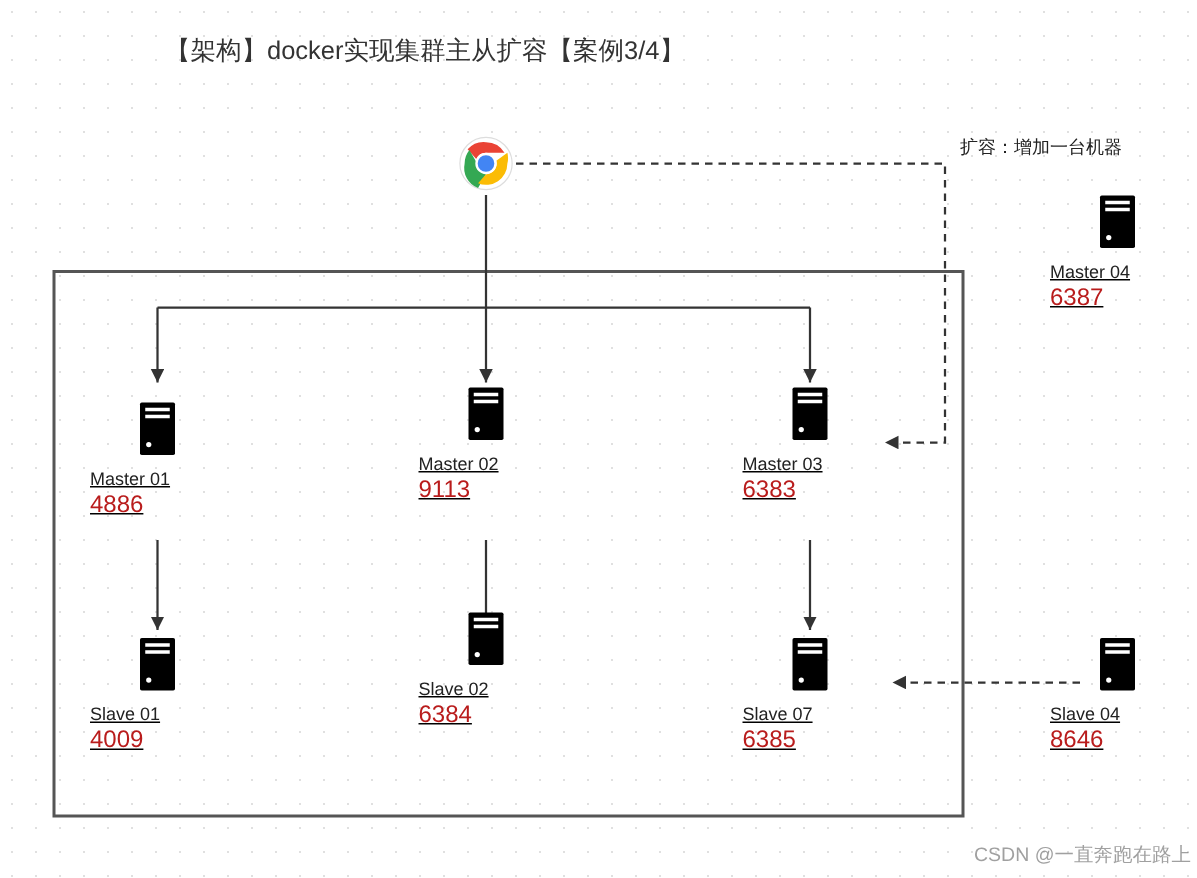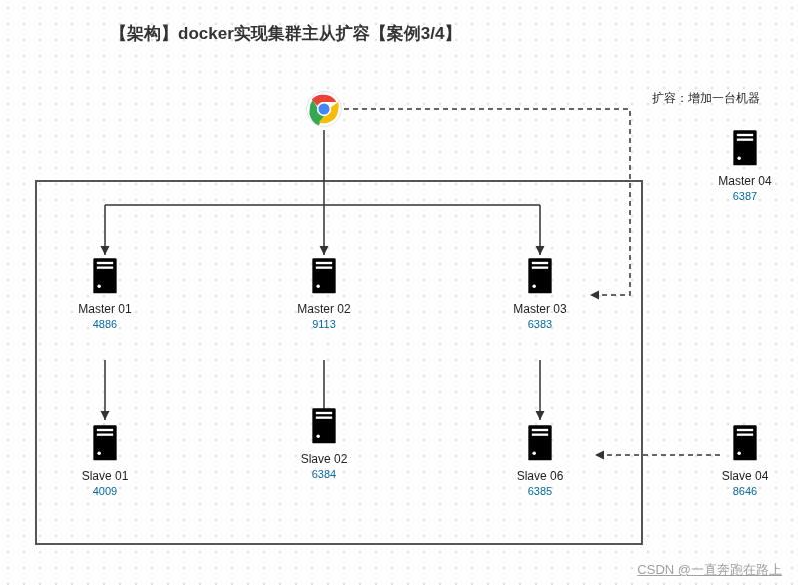--- a/index.html
+++ b/index.html
@@ -9,68 +9,67 @@
   background-image: radial-gradient(circle, #e0e0e0 1px, transparent 1px);
   background-size: 16px 16px;
   width: 798px;
   height: 585px;
   position: relative;
 }
 .title {
   position: absolute;
   top: 22px;
   left: 110px;
-  font-weight: bold;
+  font-weight: normal;
   font-size: 17px;
   color: #333;
 }
 .container-box {
   position: absolute;
   top: 180px;
   left: 35px;
   width: 608px;
   height: 365px;
   border: 2px solid #555;
   background: transparent;
 }
 .node {
   position: absolute;
   width: 90px;
-  text-align: center;
+  text-align: left;
+  text-decoration: underline;
 }
 .server-icon {
   width: 28px;
   height: 38px;
   margin: 0 auto 6px;
 }
 .server-icon svg { width: 100%; height: 100%; }
 .node-label { font-size: 12px; color: #222; line-height: 1.3; }
-.node-port { font-size: 11px; color: #0369a1; }
+.node-port { font-size: 16px; color: #b91c1c; }
 .chrome-icon {
   position: absolute;
   top: 90px;
   left: 305px;
   width: 38px;
   height: 38px;
 }
 .annotation {
   position: absolute;
   top: 90px;
   left: 640px;
   font-size: 12px;
   color: #222;
-  margin-left: 12px;
 }
 .watermark {
   position: absolute;
   bottom: 6px;
-  right: 16px;
+  right: 4px;
   font-size: 13px;
   color: rgba(120,120,120,0.7);
-  text-decoration: underline;
 }
 svg.connector {
   position: absolute;
   top: 0; left: 0;
   width: 798px;
   height: 585px;
   pointer-events: none;
 }
 </style>
 </head>
@@ -110,21 +109,21 @@
 
   <line x1="105" y1="360" x2="105" y2="420" stroke="#333" stroke-width="1.5" marker-end="url(#arrow)"></line>
   <line x1="324" y1="360" x2="324" y2="420" stroke="#333" stroke-width="1.5" marker-end="url(#arrow)"></line>
   <line x1="540" y1="360" x2="540" y2="420" stroke="#333" stroke-width="1.5" marker-end="url(#arrow)"></line>
 
   <polyline points="344,109 630,109 630,295 590,295" fill="none" stroke="#333" stroke-width="1.5" stroke-dasharray="5,4" marker-end="url(#arrow)"></polyline>
 
   <polyline points="720,455 655,455 595,455" fill="none" stroke="#333" stroke-width="1.5" stroke-dasharray="5,4" marker-end="url(#arrow)"></polyline>
 </svg>
 
-<div class="node" style="top:258px;left:60px">
+<div class="node" style="top:268px;left:60px">
   <div class="server-icon">
     <svg viewBox="0 0 24 32">
         <rect x="2" y="0" width="20" height="30" rx="1" fill="#000"></rect>
         <rect x="5" y="3" width="14" height="2" fill="#fff"></rect>
         <rect x="5" y="7" width="14" height="2" fill="#fff"></rect>
         <circle cx="7" cy="24" r="1.5" fill="#fff"></circle>
       </svg>
   </div>
   <div class="node-label">Master 01</div>
   <div class="node-port">4886</div>
@@ -197,21 +196,21 @@
 
 <div class="node" style="top:425px;left:495px">
   <div class="server-icon">
     <svg viewBox="0 0 24 32">
         <rect x="2" y="0" width="20" height="30" rx="1" fill="#000"></rect>
         <rect x="5" y="3" width="14" height="2" fill="#fff"></rect>
         <rect x="5" y="7" width="14" height="2" fill="#fff"></rect>
         <circle cx="7" cy="24" r="1.5" fill="#fff"></circle>
       </svg>
   </div>
-  <div class="node-label">Slave 06</div>
+  <div class="node-label">Slave 07</div>
   <div class="node-port">6385</div>
 </div>
 
 <div class="node" style="top:425px;left:700px">
   <div class="server-icon">
     <svg viewBox="0 0 24 32">
         <rect x="2" y="0" width="20" height="30" rx="1" fill="#000"></rect>
         <rect x="5" y="3" width="14" height="2" fill="#fff"></rect>
         <rect x="5" y="7" width="14" height="2" fill="#fff"></rect>
         <circle cx="7" cy="24" r="1.5" fill="#fff"></circle>

